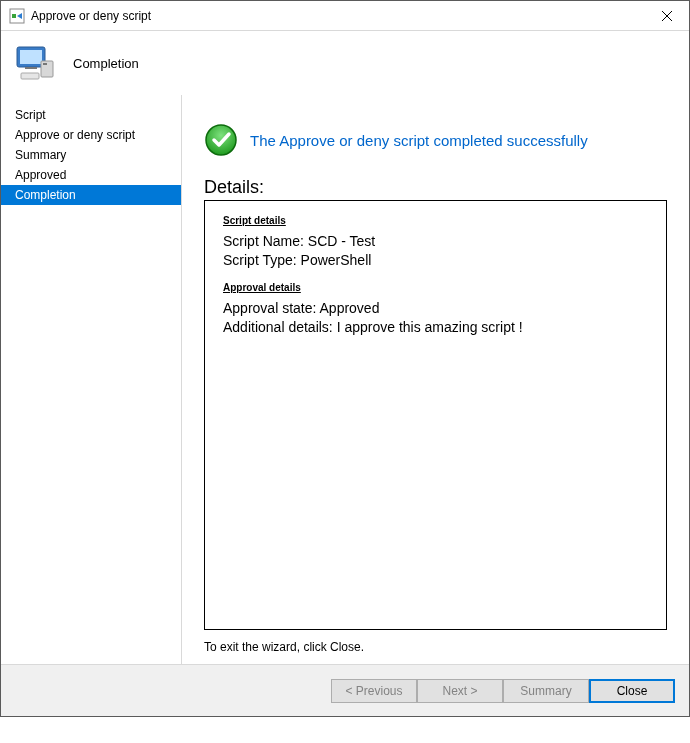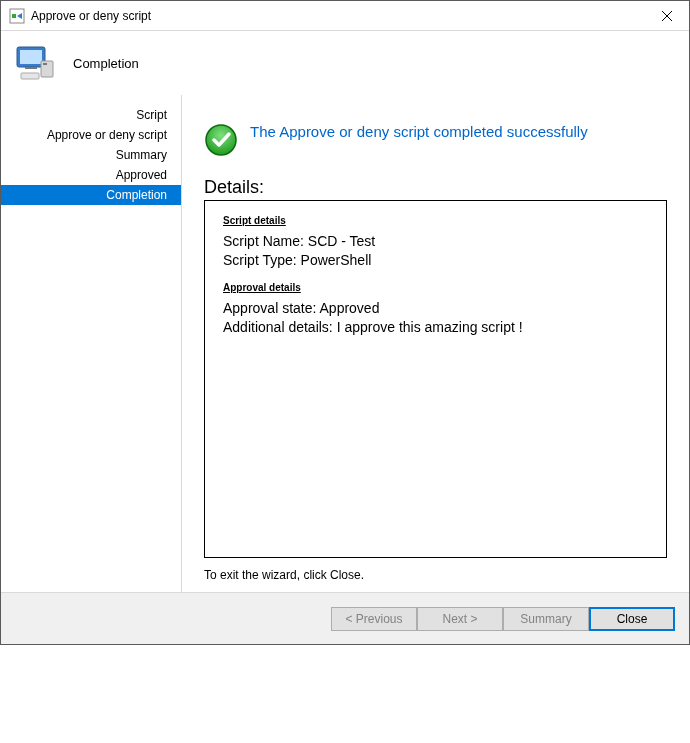--- a/index.html
+++ b/index.html
@@ -5,21 +5,21 @@
   * { box-sizing: border-box; }
   html, body {
     margin: 0; padding: 0;
     width: 690px; height: 743px;
     font-family: "Segoe UI", Tahoma, sans-serif;
     font-size: 12px;
     background: #fff;
     color: #000;
   }
   .window {
-    width: 690px; height: 645px;
+    width: 690px; height: 717px;
     border: 1px solid #5a5a5a;
     display: flex;
     flex-direction: column;
     background: #fff;
   }
   .titlebar {
     height: 30px;
     display: flex;
     align-items: center;
     padding: 0 0 0 8px;
@@ -62,42 +62,41 @@
   .body {
     flex: 1;
     display: flex;
     overflow: hidden;
   }
   .sidebar {
     width: 181px;
     border-right: 1px solid #d9d9d9;
     background: #fff;
     padding-top: 10px;
-    text-align: right;
   }
   .sidebar .nav-item {
     padding: 3px 14px;
     font-size: 12px;
     color: #000;
     cursor: default;
   }
   .sidebar .nav-item.active {
     background: #0078d7;
     color: #fff;
   }
   .main {
     flex: 1;
     padding: 22px 22px 10px 22px;
     display: flex;
     flex-direction: column;
     background: #fff;
   }
   .success-row {
     display: flex;
-    align-items: flex-start;
+    align-items: center;
     gap: 12px;
     margin-bottom: 20px;
     margin-top: 6px;
   }
   .success-icon {
     width: 34px; height: 34px;
   }
   .success-text {
     color: #0066cc;
     font-size: 15px;

